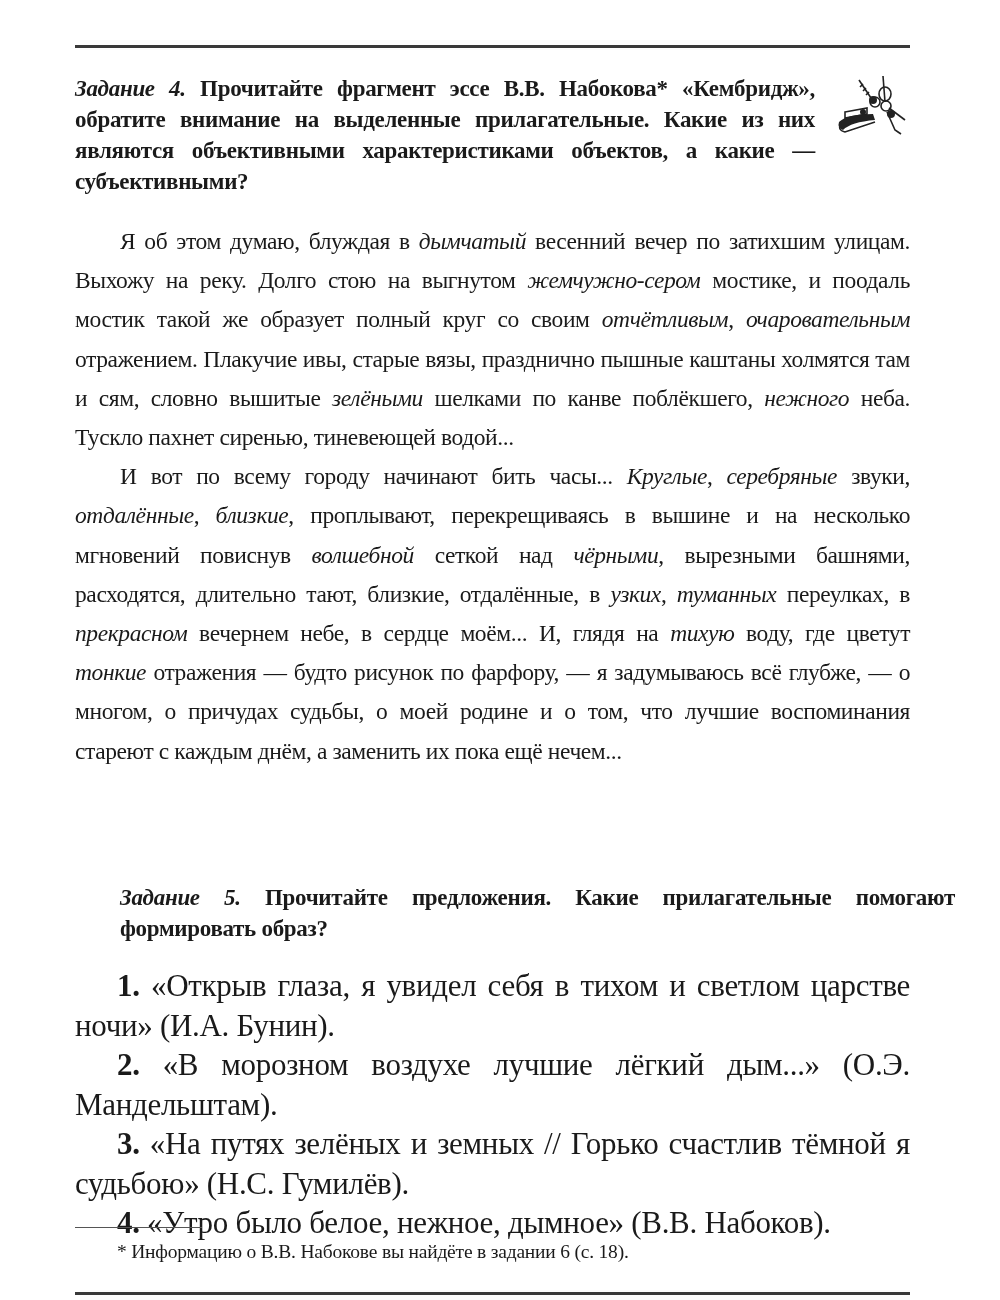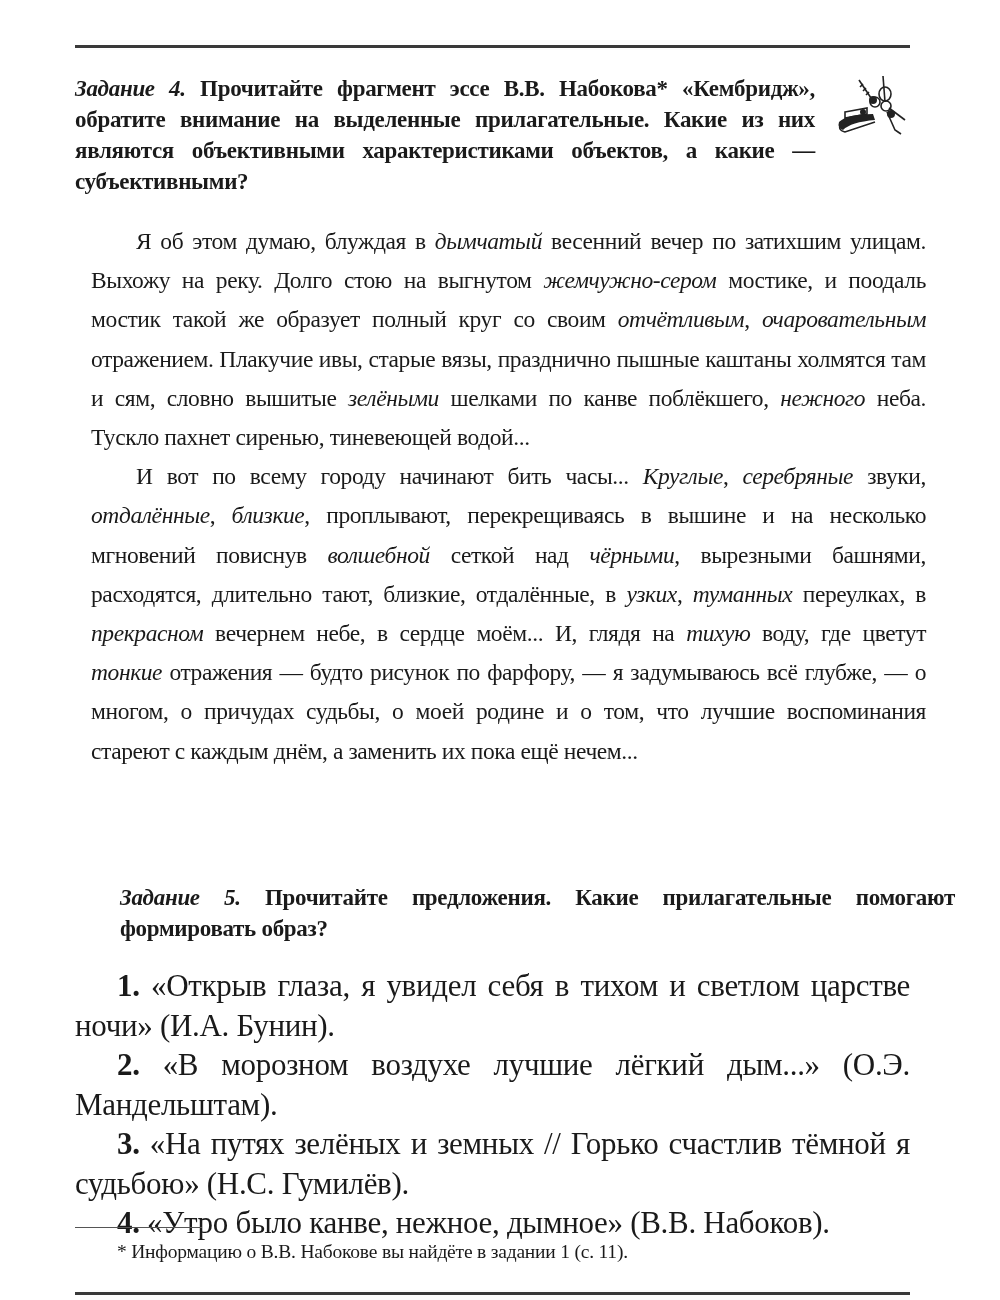--- a/index.html
+++ b/index.html
@@ -12,21 +12,21 @@
   .rule-top { position:absolute; left:0; top:45px; width:835px; height:3px; background:#3a3a3a; }
   .rule-bottom { position:absolute; left:0; top:1292px; width:835px; height:3px; background:#3a3a3a; }
 
   .task { position:absolute; left:0; width:835px; font-weight:bold; font-size:23px; line-height:31px; text-align:justify; letter-spacing:-0.3px; }
   .task .task-label { font-style:italic; font-weight:bold; }
   .task4 { top:73px; width:740px; }
   .task5 { top:882px;margin-left:45px; }
 
   .keys-icon { position:absolute; left:758px; top:72px; width:80px; height:70px; }
 
-  .essay { position:absolute; left:16px; top:222px; width:835px; font-size:23.5px; line-height:39.2px; text-align:justify; letter-spacing:-0.4px; }
+  .essay { position:absolute; left:0; top:222px; width:835px; font-size:23.5px; line-height:39.2px; text-align:justify; letter-spacing:-0.4px; }
   .essay p { margin:0; text-indent:45px; }
   .essay em { font-style:italic; }
 
   .items { position:absolute; left:0; top:966px; width:835px; font-size:31px; line-height:39.5px; text-align:justify; letter-spacing:-0.3px; }
   .items p { margin:0; text-indent:42px; }
   .items b { font-weight:bold; }
 
   .fn-rule { position:absolute; left:0; top:1227px; width:127px; height:1px; background:#555; }
   .footnote { position:absolute; left:42px; top:1240px; font-size:19.5px; line-height:24px; letter-spacing:-0.2px; }
 </style>
@@ -68,20 +68,20 @@
   </div>
 
   <div class="task task5">
     <span class="task-label">Задание 5.</span><span> Прочитайте предложения. Какие прилагательные помогают формировать образ?</span>
   </div>
 
   <div class="items">
     <p><b>1.</b><span> «Открыв глаза, я увидел себя в тихом и светлом царстве ночи» (И.А. Бунин).</span></p>
     <p><b>2.</b><span> «В морозном воздухе лучшие лёгкий дым...» (О.Э. Мандельштам).</span></p>
     <p><b>3.</b><span> «На путях зелёных и земных // Горько счастлив тёмной я судьбою» (Н.С. Гумилёв).</span></p>
-    <p><b>4.</b><span> «Утро было канве, нежное, дымное» (В.В. Набоков).</span></p>
+    <p><b>4.</b><span> «Утро было белое, нежное, дымное» (В.В. Набоков).</span></p>
   </div>
 
   <div class="fn-rule"></div>
-  <div class="footnote">* Информацию о В.В. Набокове вы найдёте в задании 1 (с. 11).</div>
+  <div class="footnote">* Информацию о В.В. Набокове вы найдёте в задании 6 (с. 18).</div>
 
   <div class="rule-bottom"></div>
 </div>
 
 </body></html>

